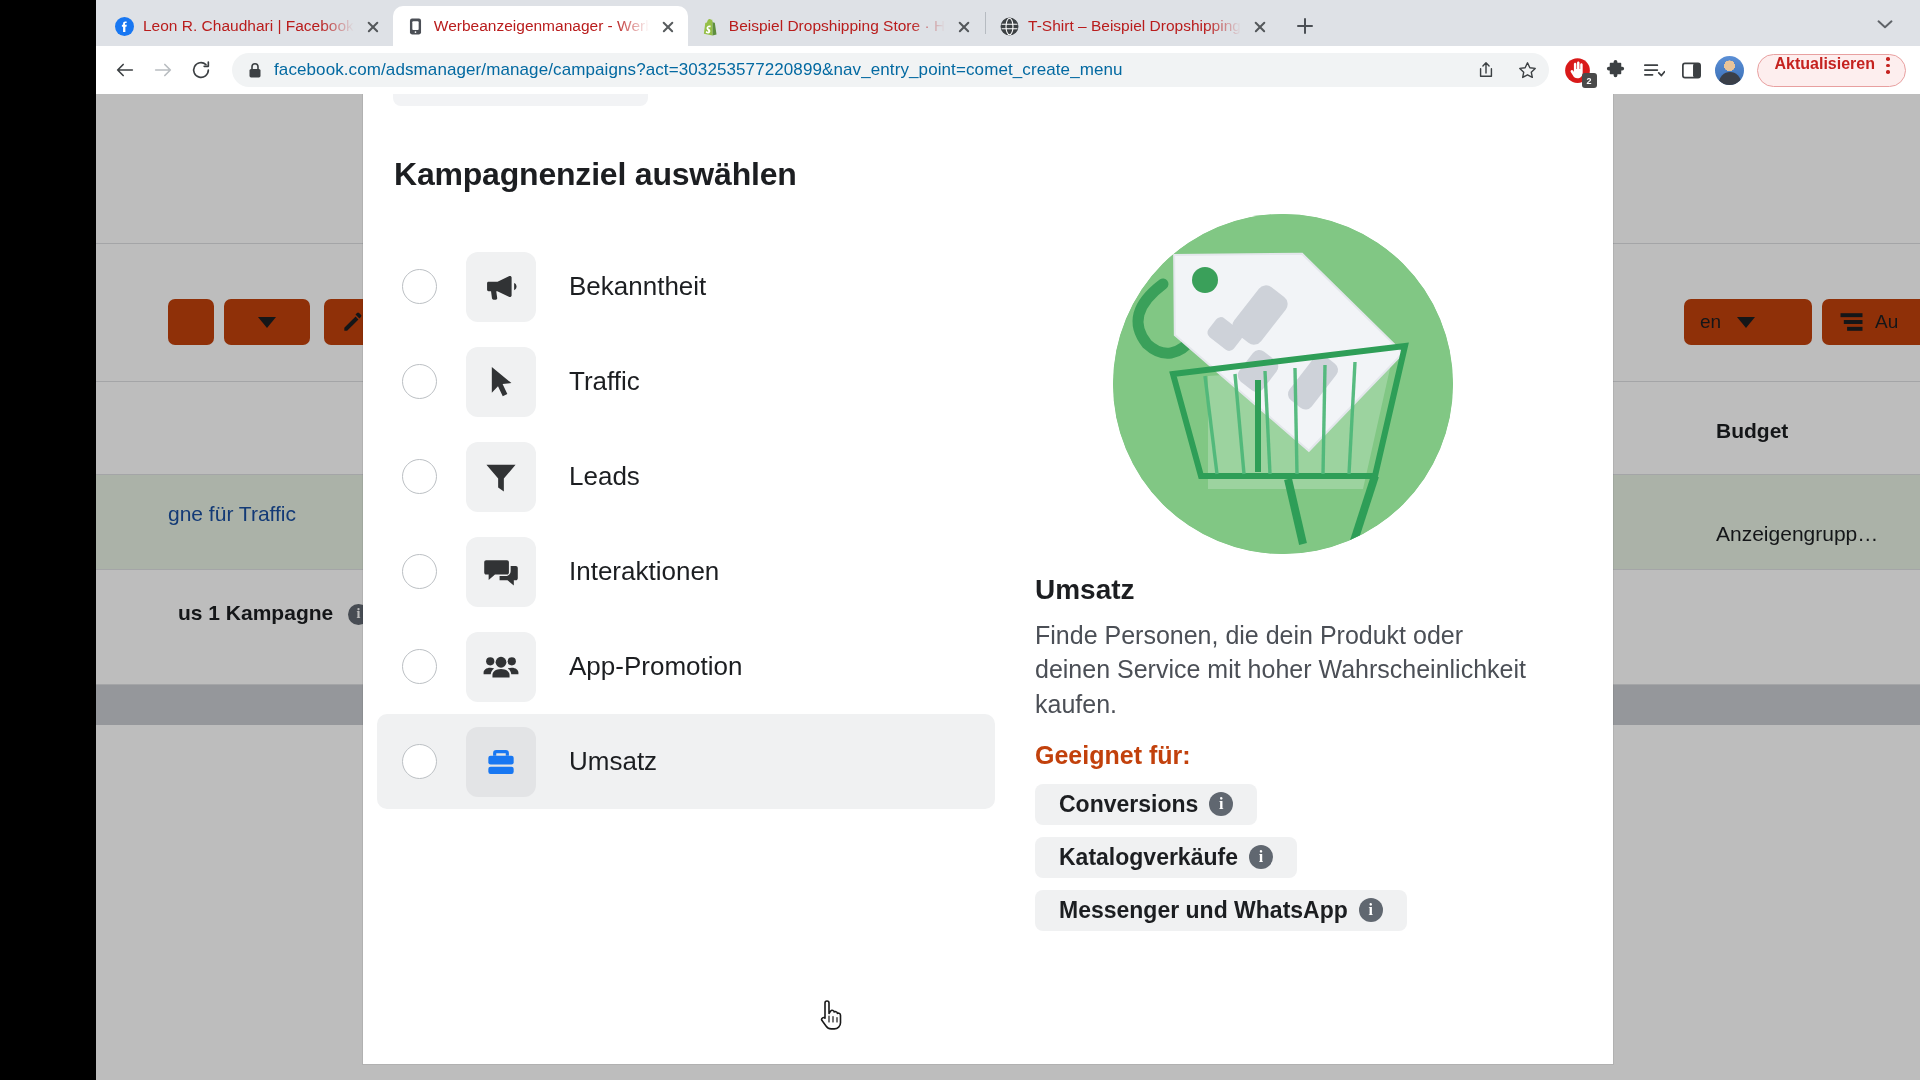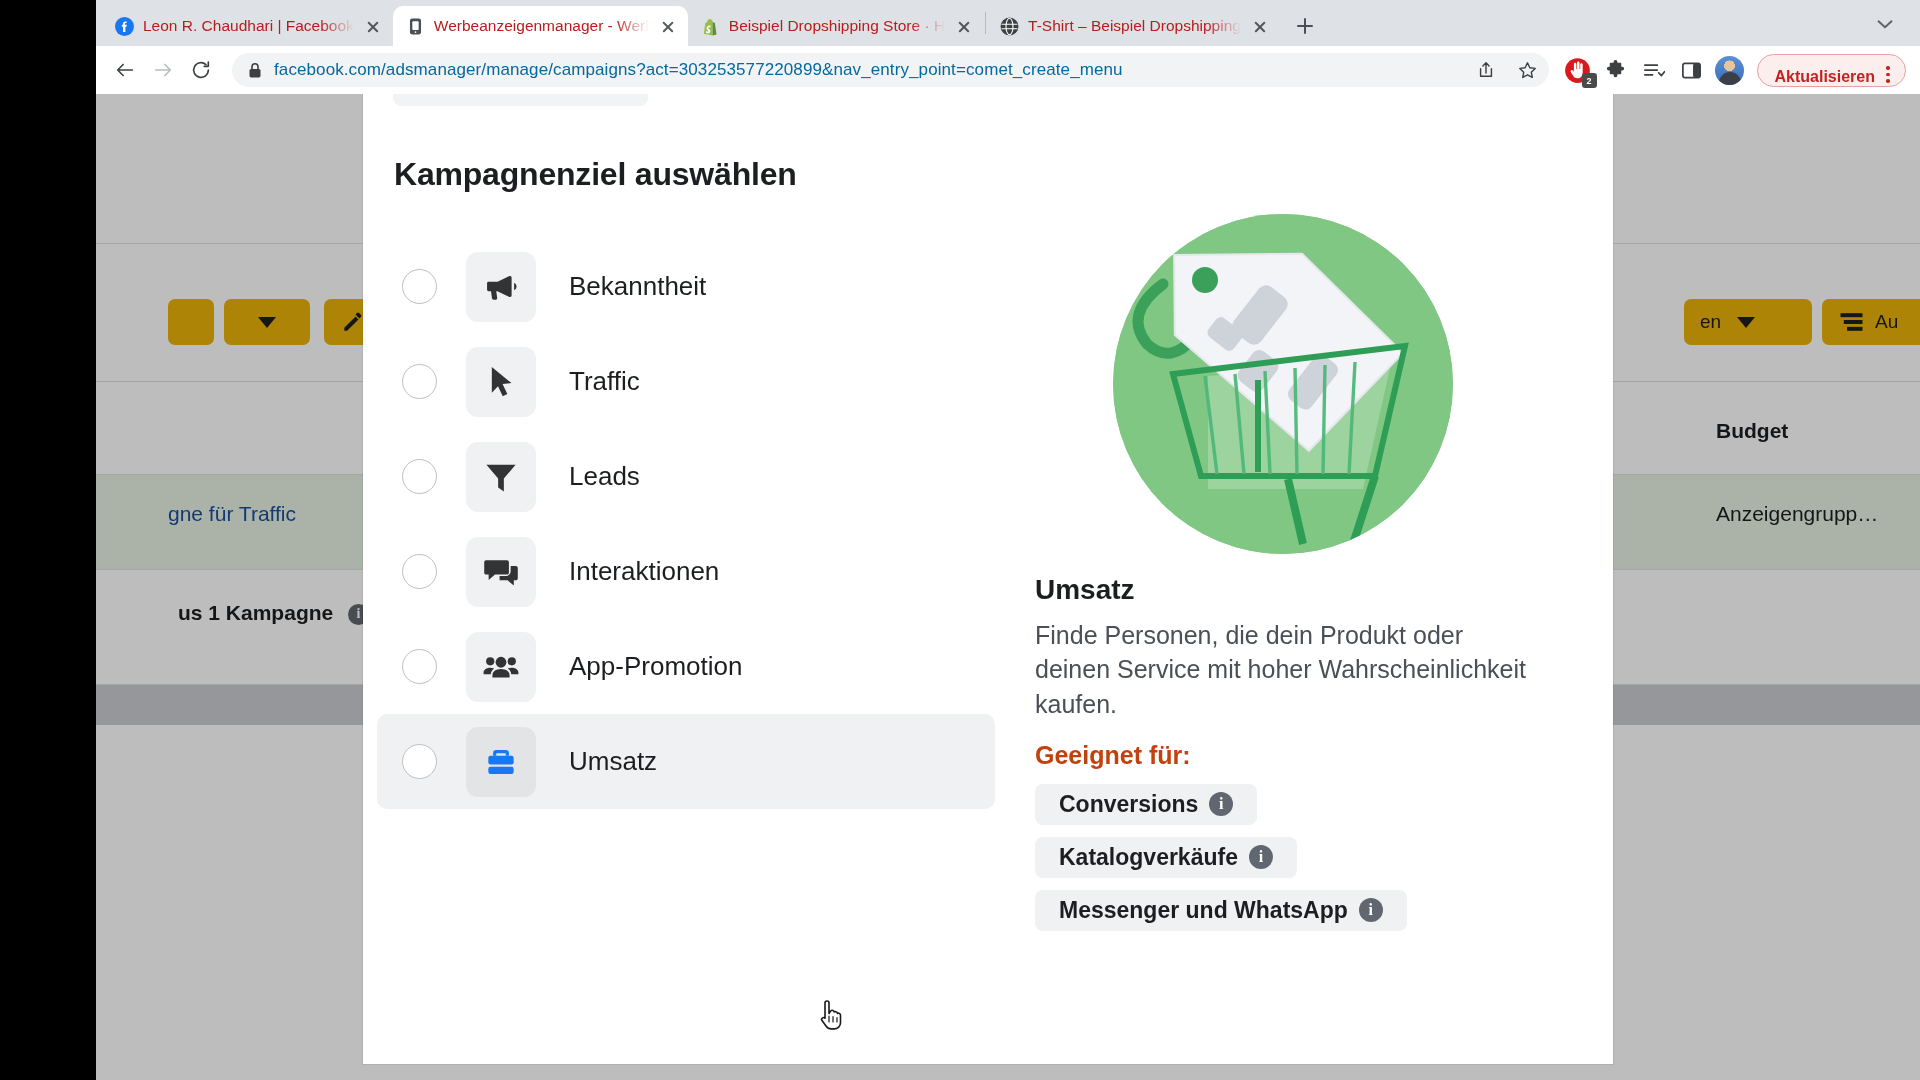--- a/index.html
+++ b/index.html
@@ -85,39 +85,39 @@
                 linear-gradient(#5b8fd6, #3a6fb5);
     position: relative; overflow: hidden; flex: 0 0 29px;
   }
   .avatar::after {
     content: ""; position: absolute; left: 50%; top: 56%; width: 22px; height: 18px;
     transform: translateX(-50%); background: #3a3f48; border-radius: 11px 11px 0 0;
   }
   .update-btn {
     height: 33px; border: 1.4px solid #e8a0a0; border-radius: 17px;
     background: #fdeeee; color: #c5221f; font-size: 16px; font-weight: bold;
-    display: flex; align-items: flex-end; padding: 0 8px 0 17px; gap: 4px; white-space: nowrap;
+    display: flex; align-items: flex-start; padding: 0 8px 0 17px; gap: 4px; white-space: nowrap;
     margin-left: 6px; flex: 0 0 auto;
   }
   .kebab { width: 18px; height: 22px; display:flex; flex-direction: column; align-items: center; justify-content: center; gap: 3px; }
   .kebab i { width: 3.6px; height: 3.6px; border-radius: 50%; background: #c5221f; display:block; }
 
   
   .page { position: relative; height: calc(1080px - 94px); background: #ffffff; overflow: hidden; }
 
   
   .bg-app { position: absolute; inset: 0; background: #ffffff; }
   .bg-dim { position: absolute; inset: 0; background: rgba(0,0,0,0.26); }
 
   .bg-toolbar-row {
     position: absolute; left: 0; top: 76px; right: 0; height: 74px;
     border-bottom: 1px solid #dddfe2; background: #fff;
   }
   .bg-chip {
-    position: absolute; height: 46px; background: #eab308; border-radius: 7px;
+    position: absolute; height: 46px; background: #c2410c; border-radius: 7px;
     display: flex; align-items: center; gap: 10px; padding: 0 16px;
     font-size: 19px; color: #1c1e21; white-space: nowrap;
   }
   .bg-head-title {
     position: absolute; font-size: 27px; font-weight: bold; color: #1c1e21; white-space: nowrap;
   }
   .bg-row-label { position: absolute; font-size: 21px; white-space: nowrap; }
   .bg-hline { position: absolute; left: 0; right: 0; height: 1px; background: #dddfe2; }
   .bg-green-band { position: absolute; left: 0; right: 0; background: #e7f0e3; }
   .bg-grey-band { position: absolute; left: 0; right: 0; background: #c9ccd1; }
@@ -367,21 +367,21 @@
           <span>Au</span>
         </div>
 
         <div class="bg-hline" style="top:287px"></div>
         <div class="bg-hline" style="top:380px"></div>
 
         <div class="bg-row-label" style="left:1620px; top:325px; font-weight:bold; color:#1c1e21;">Budget</div>
 
         <div class="bg-green-band" style="top:381px; height:94px;"></div>
         <div class="bg-row-label" style="left:72px; top:408px; color:#1a4fa0;">gne für Traffic</div>
-        <div class="bg-row-label" style="left:1620px; top:408px; color:#1c1e21;">Anzeigengrupp…</div>
+        <div class="bg-row-label" style="left:1620px; top:428px; color:#1c1e21;">Anzeigengrupp…</div>
 
         <div class="bg-hline" style="top:475px"></div>
         <div class="bg-row-label" style="left:82px; top:507px; font-weight:bold; color:#1c1e21;">
           <span>us 1 Kampagne</span>
           <span class="info-dot" style="margin-left:9px">i</span>
         </div>
         <div class="bg-hline" style="top:590px"></div>
         <div class="bg-grey-band" style="top:591px; height:40px;"></div>
       </div>
 

